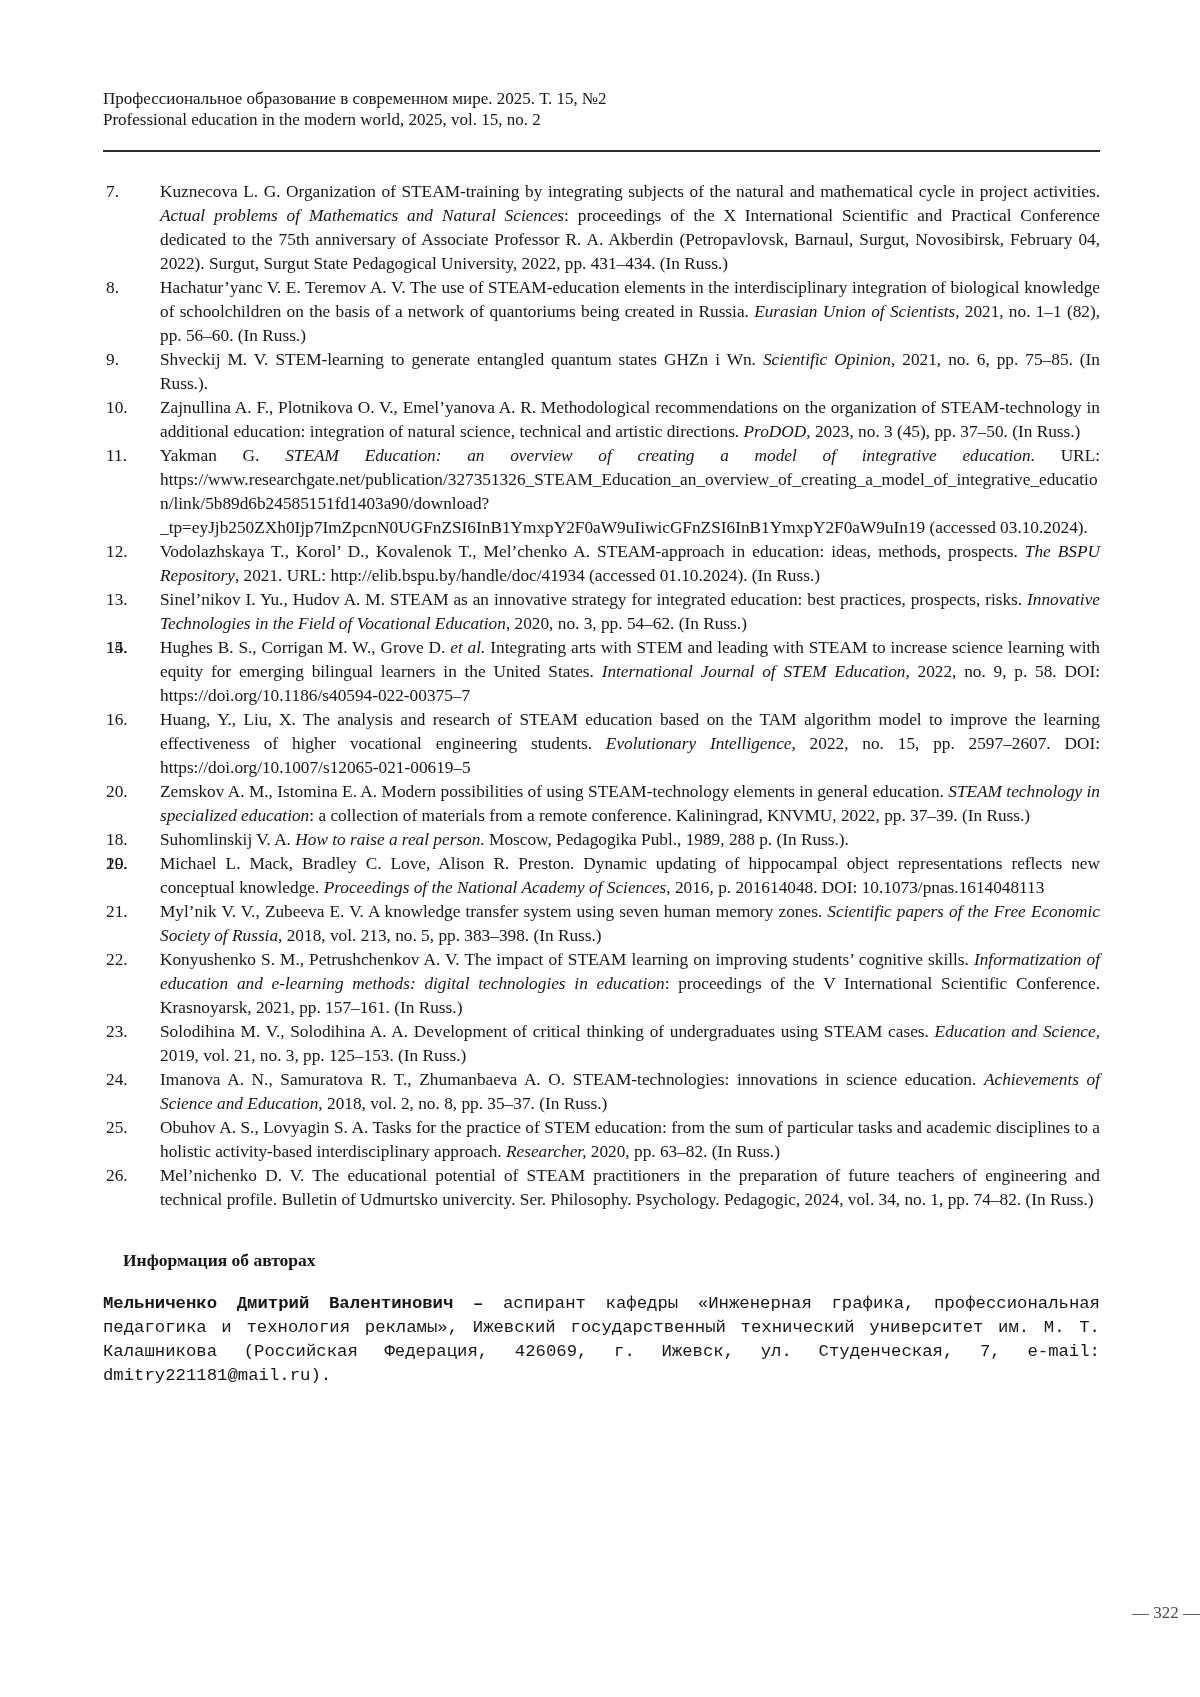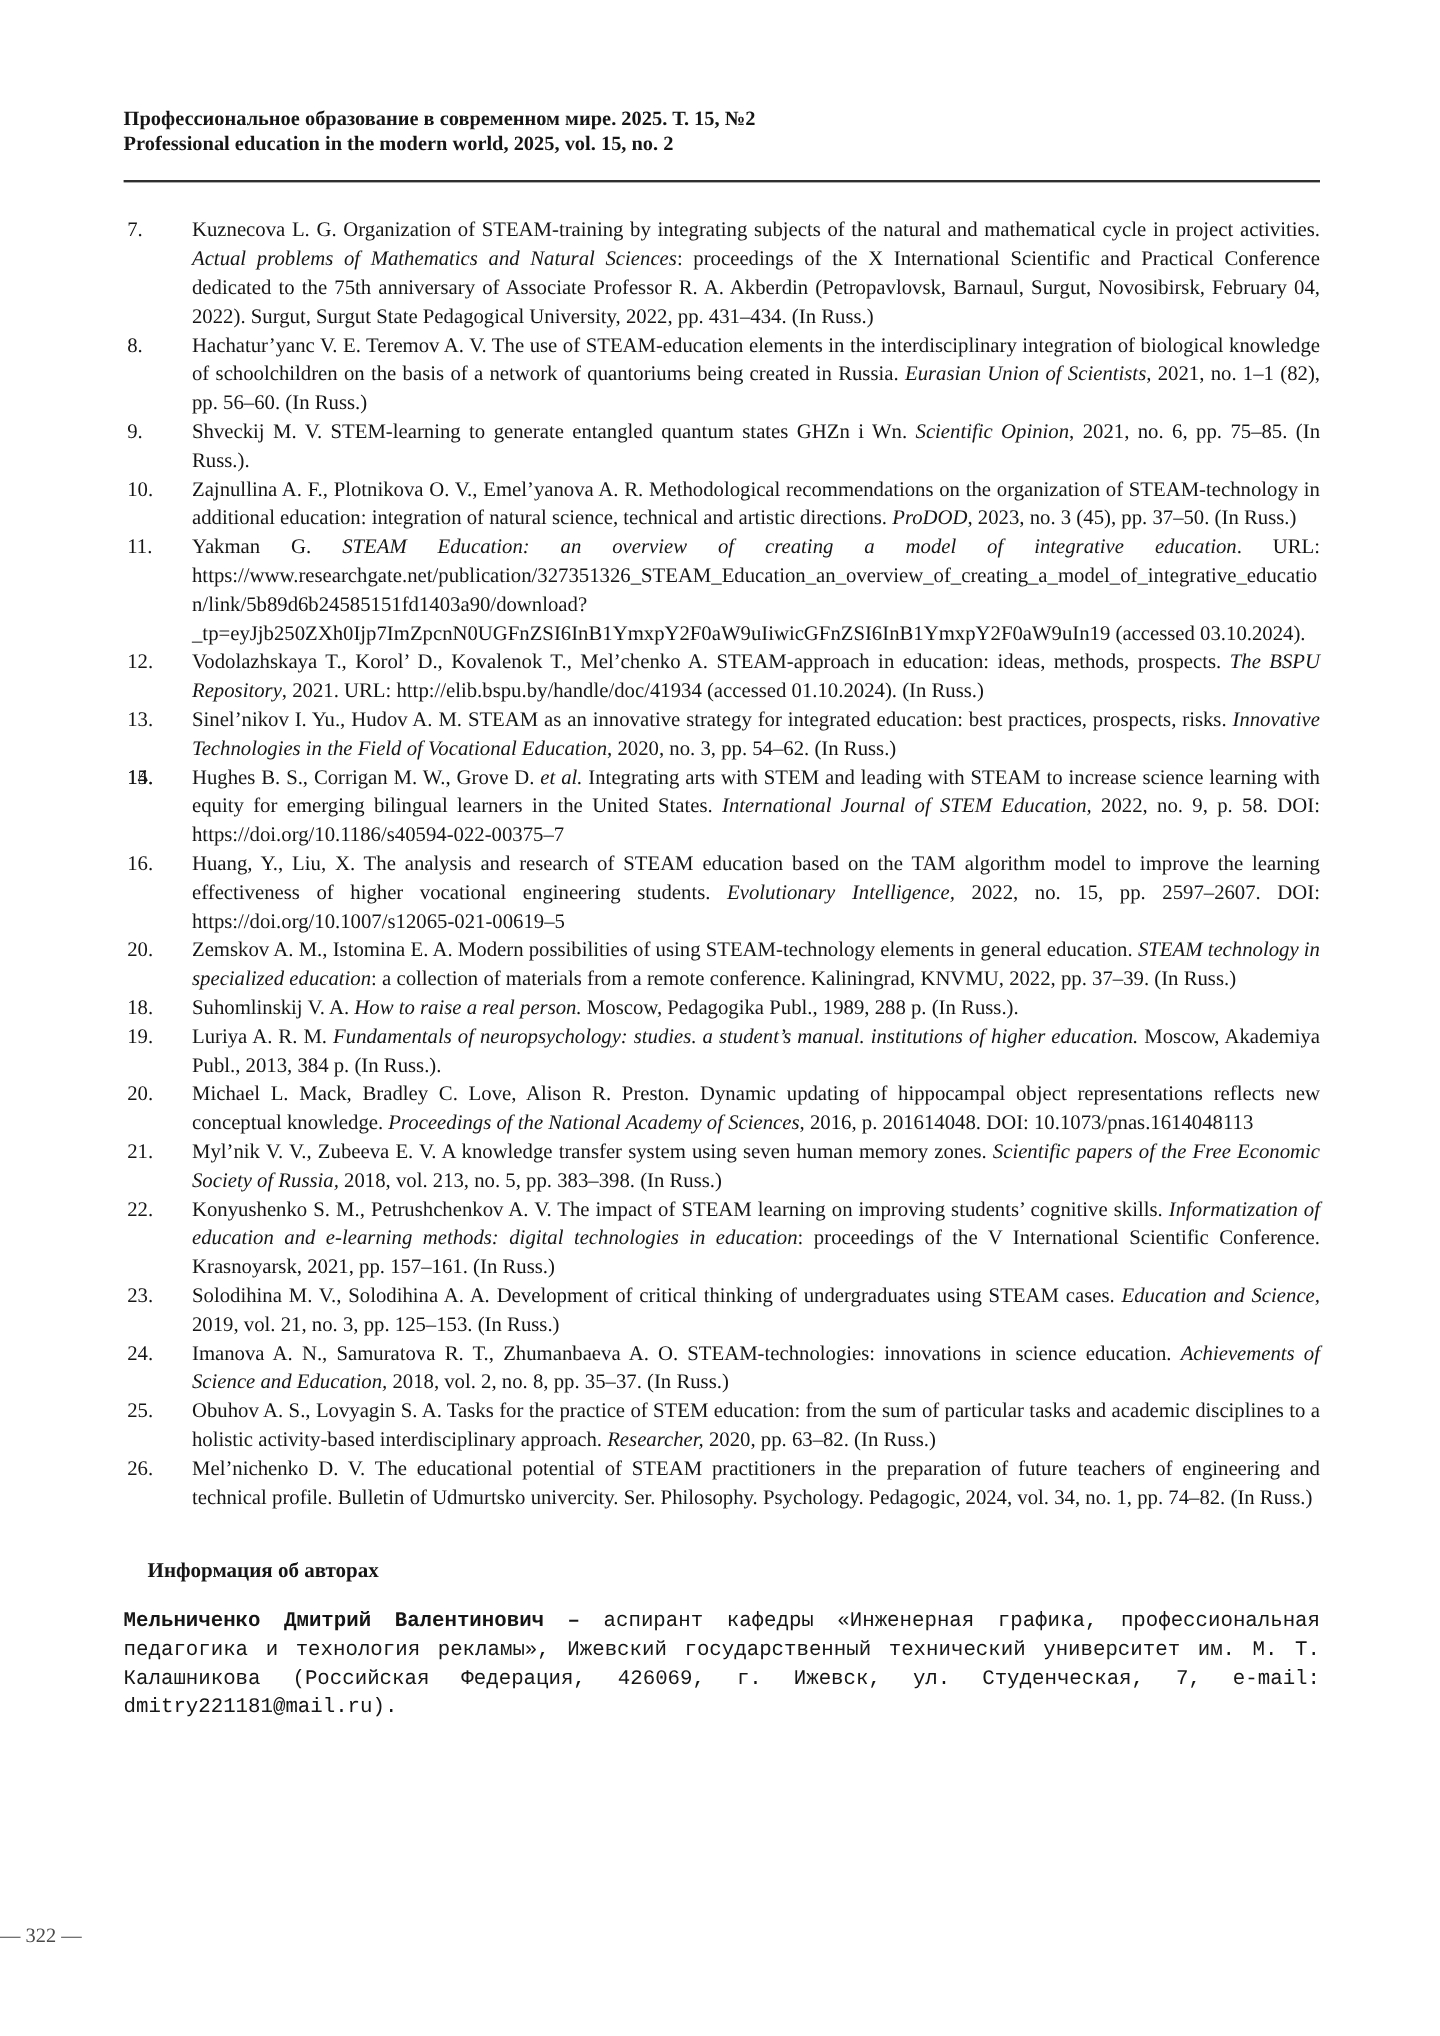--- a/index.html
+++ b/index.html
@@ -4,41 +4,41 @@
 <style>
   html,body { margin:0; padding:0; }
   body {
     width:1200px; height:1697px;
     background:#ffffff; color:#161616;
     font-family:"Liberation Serif","DejaVu Serif",serif;
     display:flex; flex-direction:column;
     overflow:hidden;
   }
   .content { padding:88px 100px 0 103px; }
-  .hdr-line { font-size:17px; line-height:21px; white-space:nowrap;font-weight:bold; }
+  .hdr-line { font-size:17px; line-height:21px; white-space:nowrap; }
   .rule { border:none; border-top:2px solid #2f2f2f; margin:20px 0 0 0; }
   .refs {
     margin-top:28px;
     font-size:17.3px; line-height:24px;
     text-align:justify;
   }
   .ref { position:relative; padding-left:57px; }
   .ref-num { position:absolute; left:3px; top:0; }
   .ref-body { overflow-wrap:break-word; }
   .ref-body em { font-style:italic; }
   .authors-heading { margin-top:38px; font-size:17.5px; font-weight:bold;margin-left:20px; }
   .author-par {
     margin-top:21px; font-size:17.3px; line-height:24px;
     text-align:justify;
     font-family:Liberation Mono, monospace;
   }
   .author-lead { font-weight:bold; }
   .footer {
     margin-top:auto; padding-bottom:74px;
-    text-align:left; font-size:17px; color:#4a4a4a;
+    text-align:right; font-size:17px; color:#4a4a4a;
   }
 </style>
 </head>
 <body>
 
 <div class="content">
 
   <div>
     <div class="hdr-line" lang="ru">Профессиональное образование в современном мире. 2025. Т. 15, №2</div>
     <div class="hdr-line" lang="en">Professional education in the modern world, 2025, vol. 15, no. 2</div>
@@ -52,21 +52,21 @@
       <div class="ref"><span class="ref-num">9.</span><span class="ref-body"><span>Shveckij M. V. STEM-learning to generate entangled quantum states GHZn i Wn. </span><em>Scientific Opinion</em><span>, 2021, no. 6, pp. 75–85. (In Russ.).</span></span></div>
       <div class="ref"><span class="ref-num">10.</span><span class="ref-body"><span>Zajnullina A. F., Plotnikova O. V., Emel’yanova A. R. Methodological recommendations on the organization of STEAM-technology in additional education: integration of natural science, technical and artistic directions. </span><em>ProDOD</em><span>, 2023, no. 3 (45), pp. 37–50. (In Russ.)</span></span></div>
       <div class="ref"><span class="ref-num">11.</span><span class="ref-body"><span>Yakman G. </span><em>STEAM Education: an overview of creating a model of integrative education</em><span>. URL: https://www.researchgate.net/publication/327351326_STEAM_Education_an_overview_of_creating_a_model_of_integrative_education/link/5b89d6b24585151fd1403a90/download?_tp=eyJjb250ZXh0Ijp7ImZpcnN0UGFnZSI6InB1YmxpY2F0aW9uIiwicGFnZSI6InB1YmxpY2F0aW9uIn19 (accessed 03.10.2024).</span></span></div>
       <div class="ref"><span class="ref-num">12.</span><span class="ref-body"><span>Vodolazhskaya T., Korol’ D., Kovalenok T., Mel’chenko A. STEAM-approach in education: ideas, methods, prospects. </span><em>The BSPU Repository</em><span>, 2021. URL: http://elib.bspu.by/handle/doc/41934 (accessed 01.10.2024). (In Russ.)</span></span></div>
       <div class="ref"><span class="ref-num">13.</span><span class="ref-body"><span>Sinel’nikov I. Yu., Hudov A. M. STEAM as an innovative strategy for integrated education: best practices, prospects, risks. </span><em>Innovative Technologies in the Field of Vocational Education</em><span>, 2020, no. 3, pp. 54–62. (In Russ.)</span></span></div>
       <div class="ref"><span class="ref-num">14.</span></div>
       <div class="ref"><span class="ref-num">15.</span><span class="ref-body"><span>Hughes B. S., Corrigan M. W., Grove D. </span><em>et al.</em><span> Integrating arts with STEM and leading with STEAM to increase science learning with equity for emerging bilingual learners in the United States. </span><em>International Journal of STEM Education,</em><span> 2022, no. 9, p. 58. DOI: https://doi.org/10.1186/s40594-022-00375–7</span></span></div>
       <div class="ref"><span class="ref-num">16.</span><span class="ref-body"><span>Huang, Y., Liu, X. The analysis and research of STEAM education based on the TAM algorithm model to improve the learning effectiveness of higher vocational engineering students. </span><em>Evolutionary Intelligence,</em><span> 2022, no. 15, pp. 2597–2607. DOI: https://doi.org/10.1007/s12065-021-00619–5</span></span></div>
       <div class="ref"><span class="ref-num">20.</span><span class="ref-body"><span>Zemskov A. M., Istomina E. A. Modern possibilities of using STEAM-technology elements in general education. </span><em>STEAM technology in specialized education</em><span>: a collection of materials from a remote conference. Kaliningrad, KNVMU, 2022, pp. 37–39. (In Russ.)</span></span></div>
       <div class="ref"><span class="ref-num">18.</span><span class="ref-body"><span>Suhomlinskij V. A. </span><em>How to raise a real person.</em><span> Moscow, Pedagogika Publ., 1989, 288 p. (In Russ.).</span></span></div>
-      <div class="ref"><span class="ref-num">19.</span><span class="ref-body"><span>Luriya A. R. M. </span><em>Fundamentals of neuropsychology: studies. a student’s manual. institutions of higher education.</em><span> Moscow, Akademiya Publ., 2013, 384 p. (In Russ.).</span></span></div>
+      <div class="ref"><span class="ref-num">19.</span></div>
       <div class="ref"><span class="ref-num">20.</span><span class="ref-body"><span>Michael L. Mack, Bradley C. Love, Alison R. Preston. Dynamic updating of hippocampal object representations reflects new conceptual knowledge. </span><em>Proceedings of the National Academy of Sciences</em><span>, 2016, p. 201614048. DOI: 10.1073/pnas.1614048113</span></span></div>
       <div class="ref"><span class="ref-num">21.</span><span class="ref-body"><span>Myl’nik V. V., Zubeeva E. V. A knowledge transfer system using seven human memory zones. </span><em>Scientific papers of the Free Economic Society of Russia,</em><span> 2018, vol. 213, no. 5, pp. 383–398. (In Russ.)</span></span></div>
       <div class="ref"><span class="ref-num">22.</span><span class="ref-body"><span>Konyushenko S. M., Petrushchenkov A. V. The impact of STEAM learning on improving students’ cognitive skills. </span><em>Informatization of education and e-learning methods: digital technologies in education</em><span>: proceedings of the V International Scientific Conference. Krasnoyarsk, 2021, pp. 157–161. (In Russ.)</span></span></div>
       <div class="ref"><span class="ref-num">23.</span><span class="ref-body"><span>Solodihina M. V., Solodihina A. A. Development of critical thinking of undergraduates using STEAM cases. </span><em>Education and Science,</em><span> 2019, vol. 21, no. 3, pp. 125–153. (In Russ.)</span></span></div>
       <div class="ref"><span class="ref-num">24.</span><span class="ref-body"><span>Imanova A. N., Samuratova R. T., Zhumanbaeva A. O. STEAM-technologies: innovations in science education. </span><em>Achievements of Science and Education,</em><span> 2018, vol. 2, no. 8, pp. 35–37. (In Russ.)</span></span></div>
       <div class="ref"><span class="ref-num">25.</span><span class="ref-body"><span>Obuhov A. S., Lovyagin S. A. Tasks for the practice of STEM education: from the sum of particular tasks and academic disciplines to a holistic activity-based interdisciplinary approach. </span><em>Researcher,</em><span> 2020, pp. 63–82. (In Russ.)</span></span></div>
       <div class="ref"><span class="ref-num">26.</span><span class="ref-body"><span>Mel’nichenko D. V. The educational potential of STEAM practitioners in the preparation of future teachers of engineering and technical profile. Bulletin of Udmurtsko univercity. Ser. Philosophy. Psychology. Pedagogic, 2024, vol. 34, no. 1, pp. 74–82. (In Russ.)</span></span></div>
     </div>
 
   <div class="authors-heading" lang="ru">Информация об авторах</div>

